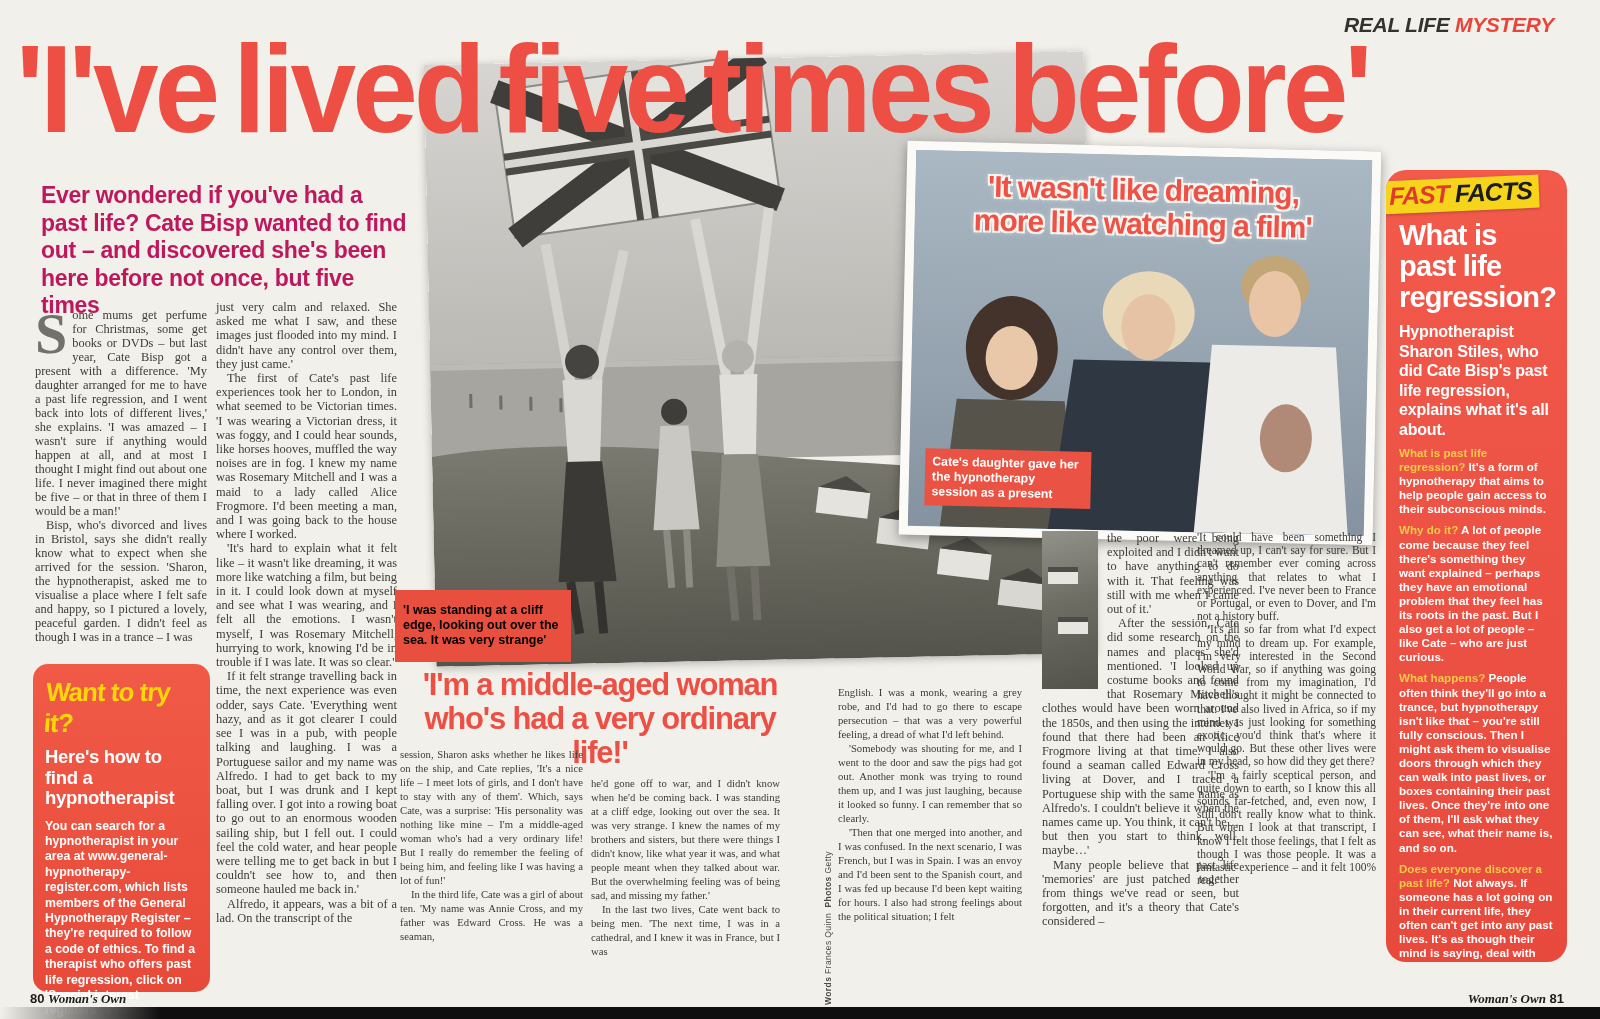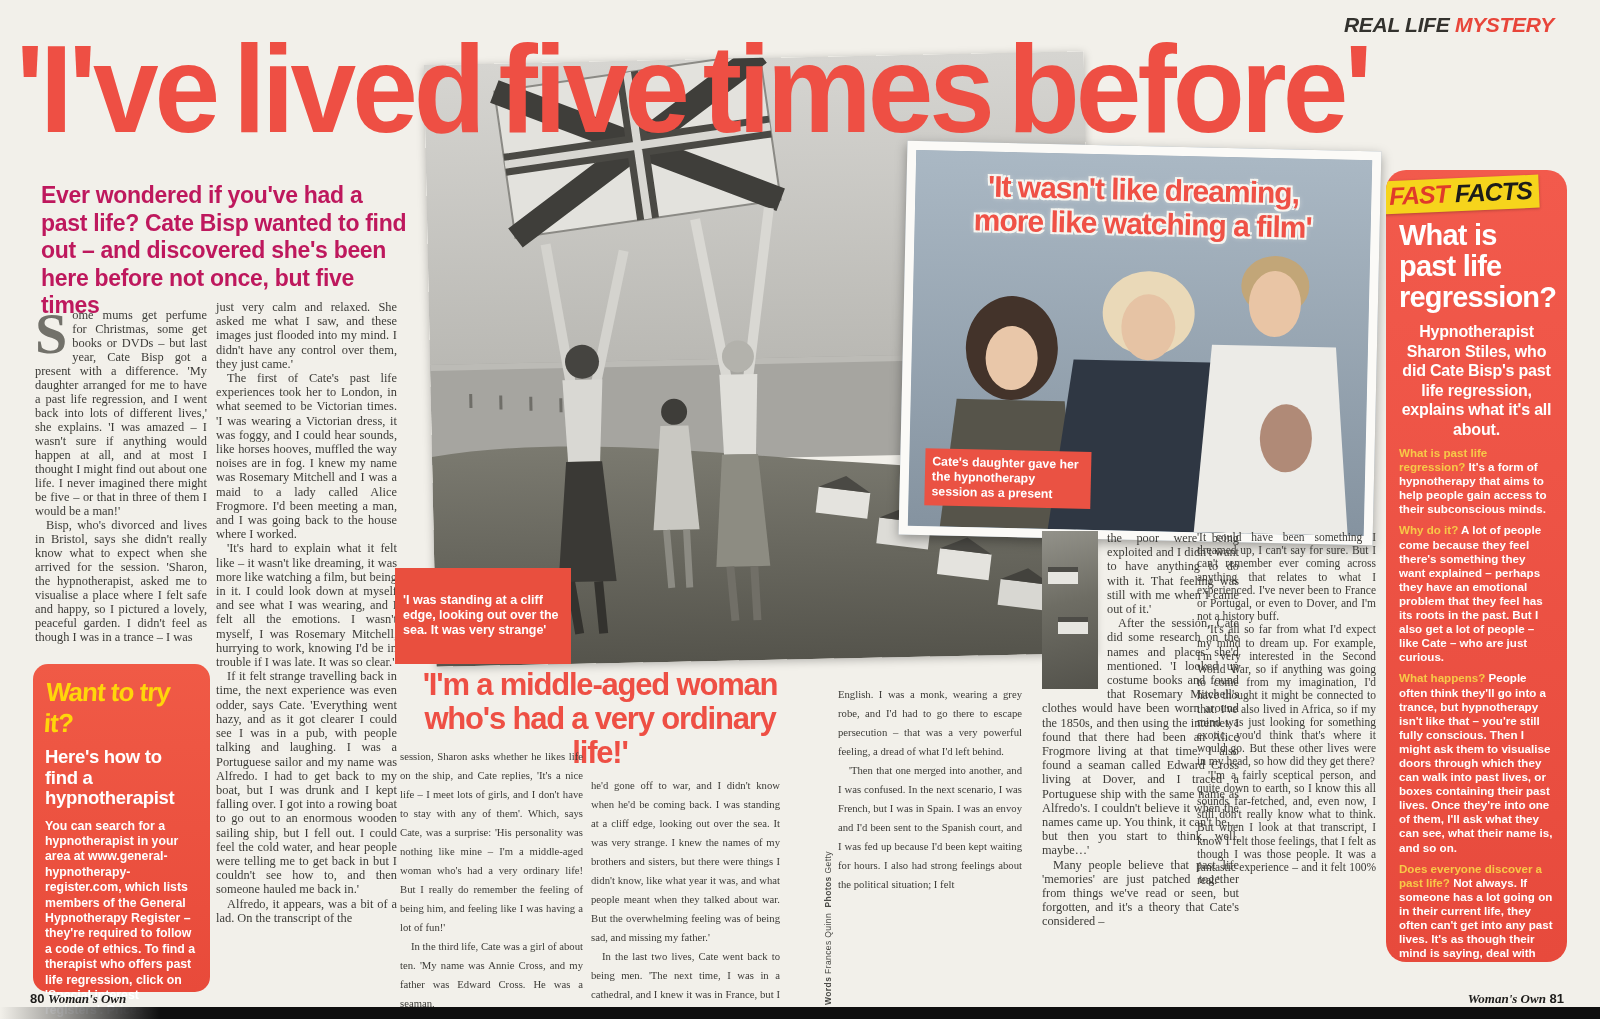--- a/index.html
+++ b/index.html
@@ -13,21 +13,21 @@
   .headline{position:absolute;left:16px;top:16px;width:1372px;margin:0;white-space:nowrap;
         font-size:118px;font-weight:bold;color:#ee4f44;letter-spacing:-4px;word-spacing:-12px;
         transform:scaleY(1.06);transform-origin:top left;z-index:6;}
   .standfirst{position:absolute;left:35px;top:176px;width:368px;margin:6px;
         font-size:23px;line-height:27.5px;font-weight:bold;color:#be185d;letter-spacing:-0.3px;z-index:6;}
   
   .col{position:absolute;font-family:"Liberation Serif",serif;color:#3c3b37;text-align:justify;z-index:5;}
   .col p{margin:0;}
   .col p + p{text-indent:11px;}
   .c12{font-size:12.4px;line-height:14.2px;}
-  .c345{font-size:10.7px;line-height:19px;}
+  .c345{font-size:10.7px;line-height:14px;}
   .col1{left:35px;top:308px;width:172px;line-height:14px;}
   .col2{left:216px;top:300px;width:181px;}
   .col3{left:400px;top:747px;width:183px;}
   .col4{left:591px;top:776px;width:189px;}
   .col5{left:838px;top:685px;width:184px;}
   .col6{left:1042px;top:531px;width:197px;font-size:12.3px;line-height:14.2px;}
   .col7{left:1197px;top:531px;width:179px;font-size:11.5px;line-height:13.2px;}
   .dropcap{float:left;font-size:58px;line-height:46px;font-weight:bold;color:#72716a;
         margin:3px 5px 0 0;font-family:"Liberation Serif",serif;}
   .col6-frag{float:left;width:56px;height:158px;margin:0 9px 3px 0;position:relative;
@@ -37,41 +37,41 @@
   .photo-main{position:absolute;left:430px;top:58px;width:660px;height:602px;
         transform:rotate(-1.2deg);box-shadow:0 2px 8px rgba(0,0,0,.25);overflow:hidden;z-index:2;}
   .photo-right{position:absolute;left:903px;top:146px;width:474px;height:394px;box-sizing:border-box;
         border:9px solid #fbfaf7;background:#9aa9b6;transform:rotate(1.3deg);
         box-shadow:0 4px 12px rgba(0,0,0,.35);z-index:4;overflow:hidden;}
   .photo-quote{position:absolute;left:0;right:0;top:18px;margin:0;text-align:center;
         font-size:30px;line-height:34px;font-weight:bold;letter-spacing:-1px;color:#ef5146;
         text-shadow:-2px -2px 0 #f6f5f0,2px -2px 0 #f6f5f0,-2px 2px 0 #f6f5f0,2px 2px 0 #f6f5f0,0 0 6px #f6f5f0;}
   .photo-caption{position:absolute;left:16px;top:298px;width:152px;background:#ea5243;color:#fff;
         font-size:12.3px;line-height:15px;font-weight:bold;padding:6px 7px;}
-  .cliff-quote{position:absolute;left:395px;top:568px;width:160px;background:#e94f3e;color:#ffffff;
-        font-size:12.5px;line-height:15.2px;font-weight:bold;padding:25px 8px;z-index:6;}
+  .cliff-quote{position:absolute;left:395px;top:590px;width:160px;background:#e94f3e;color:#000000;
+        font-size:12.5px;line-height:15.2px;font-weight:bold;padding:13px 8px;z-index:6;}
   .subhead{position:absolute;left:393px;top:660px;width:398px;margin:8px;text-align:center;
         font-size:31px;line-height:34px;font-weight:bold;letter-spacing:-1.2px;color:#ee4f44;z-index:5;}
   
   .want-box{position:absolute;left:33px;top:664px;width:177px;height:328px;box-sizing:border-box;
         background:linear-gradient(180deg,#f05a46,#e84a3a);border-radius:15px;padding:13px 12px;z-index:5;}
   .want-title{margin:0;color:#ffd60a;font-size:26px;font-weight:bold;letter-spacing:-1px;transform:skewX(-4deg);}
   .want-sub{margin:8px 0 0 0;color:#fff;font-size:18.5px;line-height:20.5px;font-weight:bold;letter-spacing:-0.3px;}
   .want-body{margin:10px 0 0 0;color:#fff;font-size:12.3px;line-height:15.4px;font-weight:bold;}
   
   .fastfacts{position:absolute;left:1386px;top:170px;width:181px;height:792px;box-sizing:border-box;
         background:linear-gradient(180deg,#f25a4c,#e74a3c);border-radius:20px;padding:40px 13px 10px 13px;
         z-index:5;overflow:hidden;}
   .ff-badge{position:absolute;top:8px;left:-4px;background:#f6d41c;padding:1px 7px 3px 7px;
         transform:rotate(-2.5deg);font-size:25px;font-weight:bold;font-style:italic;letter-spacing:-1px;
         white-space:nowrap;box-shadow:0 1px 3px rgba(0,0,0,.25);}
   .ff-badge .b1{color:#e03a2a;}
   .ff-badge .b2{color:#1d1c1a;}
   .ff-title{margin:10px 0 0 0;color:#fff;font-size:29px;line-height:31px;font-weight:bold;letter-spacing:-0.8px;}
-  .ff-intro{margin:9px 0 0 0;color:#fff;font-size:16px;line-height:19.5px;font-weight:bold;letter-spacing:-0.2px;text-align:center;}
+  .ff-intro{margin:9px 0 0 0;color:#fff;font-size:16px;line-height:19.5px;font-weight:bold;letter-spacing:-0.2px;}
   .ff-qa{margin:7px 0 0 0;font-size:11.6px;line-height:14.1px;font-weight:bold;color:#fff;}
   .ff-qa .q{color:#f7c948;}
   
   .credits{position:absolute;left:823px;top:655px;height:350px;writing-mode:vertical-rl;
         transform:rotate(180deg);font-size:8.5px;color:#4a4a46;letter-spacing:.4px;z-index:5;}
   .credits b{font-weight:bold;}
   .footer{position:absolute;top:991px;font-size:13px;color:#1d1c1a;z-index:6;}
   .footer .pnum{font-weight:bold;}
   .footer .mag{font-family:"Liberation Serif",serif;font-weight:bold;font-style:italic;}
   .footer-left{left:30px;}
@@ -216,20 +216,21 @@
     <p>In the third life, Cate was a girl of about ten. 'My name was Annie Cross, and my father was Edward Cross. He was a seaman,</p>
   </div>
 
   <div class="col col4 c345">
     <p>he'd gone off to war, and I didn't know when he'd be coming back. I was standing at a cliff edge, looking out over the sea. It was very strange. I knew the names of my brothers and sisters, but there were things I didn't know, like what year it was, and what people meant when they talked about war. But the overwhelming feeling was of being sad, and missing my father.'</p>
     <p>In the last two lives, Cate went back to being men. 'The next time, I was in a cathedral, and I knew it was in France, but I was</p>
   </div>
 
   <div class="col col5 c345">
     <p>English. I was a monk, wearing a grey robe, and I'd had to go there to escape persecution – that was a very powerful feeling, a dread of what I'd left behind.</p>
+    <p>'Somebody was shouting for me, and I went to the door and saw the pigs had got out. Another monk was trying to round them up, and I was just laughing, because it looked so funny. I can remember that so clearly.</p>
     <p>'Then that one merged into another, and I was confused. In the next scenario, I was French, but I was in Spain. I was an envoy and I'd been sent to the Spanish court, and I was fed up because I'd been kept waiting for hours. I also had strong feelings about the political situation; I felt</p>
   </div>
 
   <div class="col col6">
     <div class="col6-frag">
       <div class="hut" style="left:6px;top:36px;width:30px;height:12px;"></div>
       <div class="hut" style="left:16px;top:86px;width:30px;height:12px;"></div>
     </div>
     <p>the poor were being exploited and I didn't want to have anything to do with it. That feeling was still with me when I came out of it.'</p>
     <p>After the session, Cate did some research on the names and places she'd mentioned. 'I looked up costume books and found that Rosemary Mitchell's clothes would have been worn around the 1850s, and then using the internet, I found that there had been an Alice Frogmore living at that time. I also found a seaman called Edward Cross living at Dover, and I traced a Portuguese ship with the same name as Alfredo's. I couldn't believe it when the names came up. You think, it can't be… but then you start to think, well, maybe…'</p>

